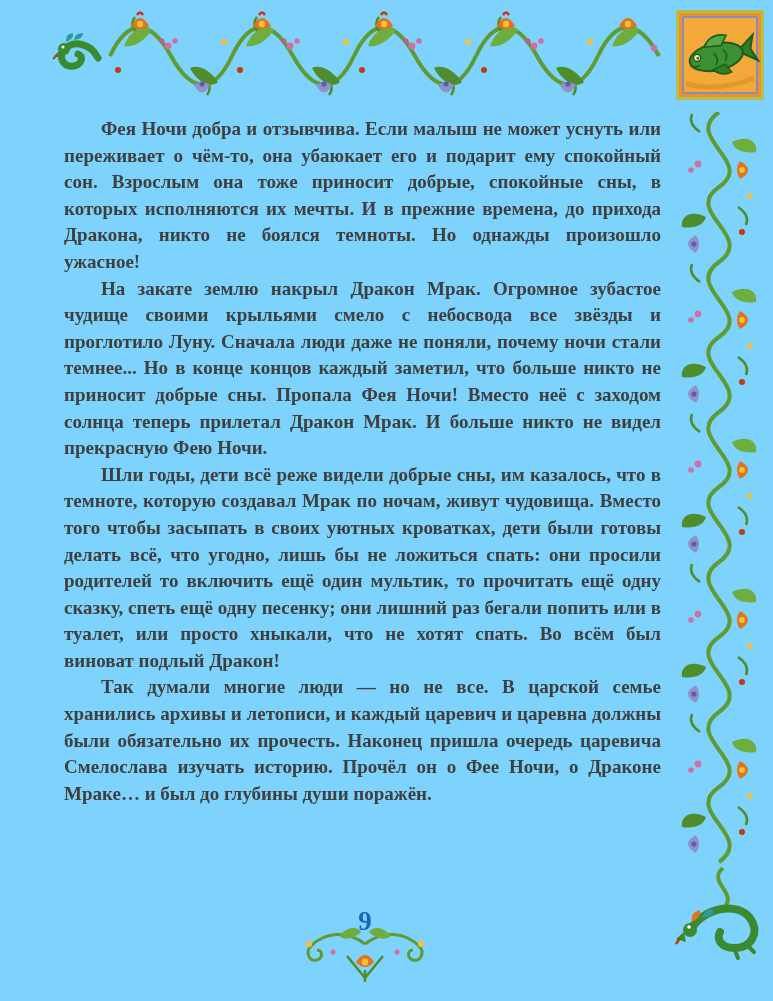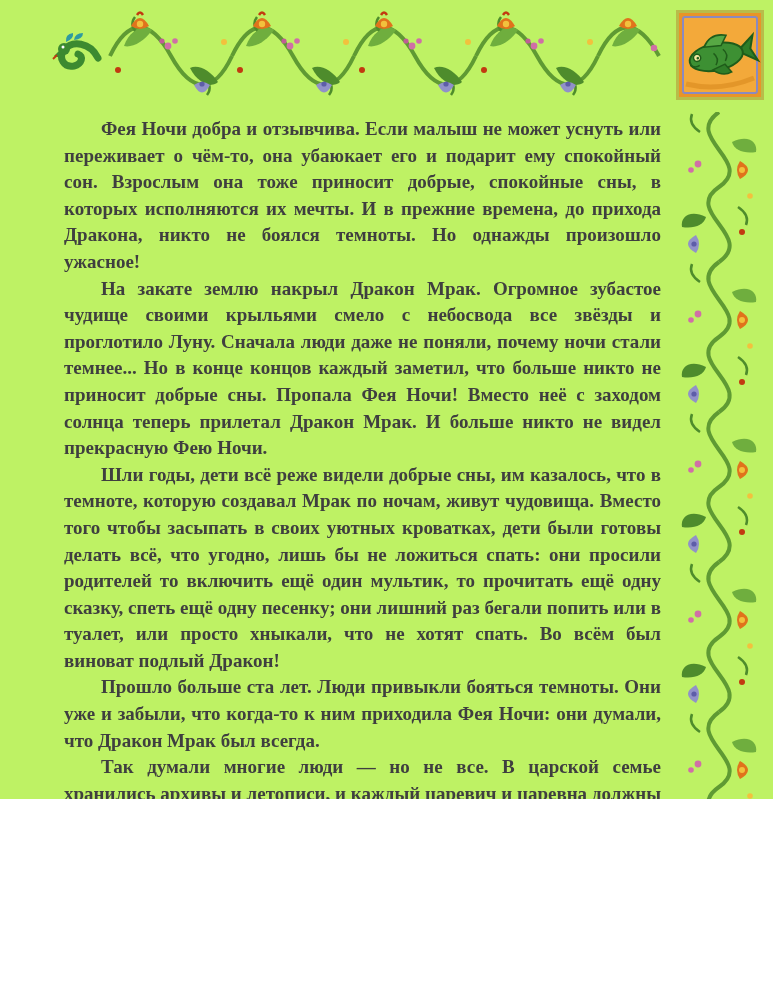--- a/index.html
+++ b/index.html
@@ -1,19 +1,19 @@
 <!DOCTYPE html>
 <html lang="ru"><head>
 <meta charset="utf-8">
 <style>
   html,body{margin:0;padding:0;background:#ffffff;}
   .page{
     position:relative;
-    width:773px;height:799px;
-    background:#bef264;
+    width:773px;height:1001px;
+    background:#7dd3fc;
     overflow:hidden;
     font-family:"Liberation Serif", serif;
   }
   
   .top-border{position:absolute;left:52px;top:8px;width:612px;height:96px;}
   .corner-emblem{position:absolute;left:676px;top:10px;width:88px;height:90px;}
   .right-border{position:absolute;left:672px;top:112px;width:94px;height:856px;}
   .top-border svg,.corner-emblem svg,.right-border svg{display:block;width:100%;height:100%;}
   
   .text-block{
@@ -150,21 +150,20 @@
   </div>
 
   <div class="text-block">
 
       <p>Фея Ночи добра и отзывчива. Если малыш не может уснуть или переживает о чём-то, она убаюкает его и подарит ему спокойный сон. Взрослым она тоже приносит добрые, спокойные сны, в которых исполняются их мечты. И в прежние времена, до прихода Дракона, никто не боялся темноты. Но однажды произошло ужасное!</p>
 
       <p>На закате землю накрыл Дракон Мрак. Огромное зубастое чудище своими крыльями смело с небосвода все звёзды и проглотило Луну. Сначала люди даже не поняли, почему ночи стали темнее... Но в конце концов каждый заметил, что больше никто не приносит добрые сны. Пропала Фея Ночи! Вместо неё с заходом солнца теперь прилетал Дракон Мрак. И больше никто не видел прекрасную Фею Ночи.</p>
 
       <p>Шли годы, дети всё реже видели добрые сны, им казалось, что в темноте, которую создавал Мрак по ночам, живут чудовища. Вместо того чтобы засыпать в своих уютных кроватках, дети были готовы делать всё, что угодно, лишь бы не ложиться спать: они просили родителей то включить ещё один мультик, то прочитать ещё одну сказку, спеть ещё одну песенку; они лишний раз бегали попить или в туалет, или просто хныкали, что не хотят спать. Во всём был виноват подлый Дракон!</p>
 
-      <p>Прошло больше ста лет. Люди привыкли бояться темноты. Они уже и забыли, что когда-то к ним приходила Фея Ночи: они думали, что Дракон Мрак был всегда.</p>
 
       <p>Так думали многие люди — но не все. В царской семье хранились архивы и летописи, и каждый царевич и царевна должны были обязательно их прочесть. Наконец пришла очередь царевича Смелослава изучать историю. Прочёл он о Фее Ночи, о Драконе Мраке… и был до глубины души поражён.</p>
     </div>
 
   <div class="footer">
     <div class="page-number">9</div>
     <svg viewBox="0 0 140 62" aria-hidden="true">
       <path d="M70,22 C52,8 30,10 16,24 C10,30 14,40 22,38 C28,36 28,28 22,28" stroke="#5f9a33" stroke-width="3" fill="none"></path>
       <path d="M70,22 C88,8 110,10 124,24 C130,30 126,40 118,38 C112,36 112,28 118,28" stroke="#5f9a33" stroke-width="3" fill="none"></path>
       <path d="M44,14 C52,4 62,4 66,10 C58,18 48,18 44,14 Z" fill="#6fae3e"></path>

